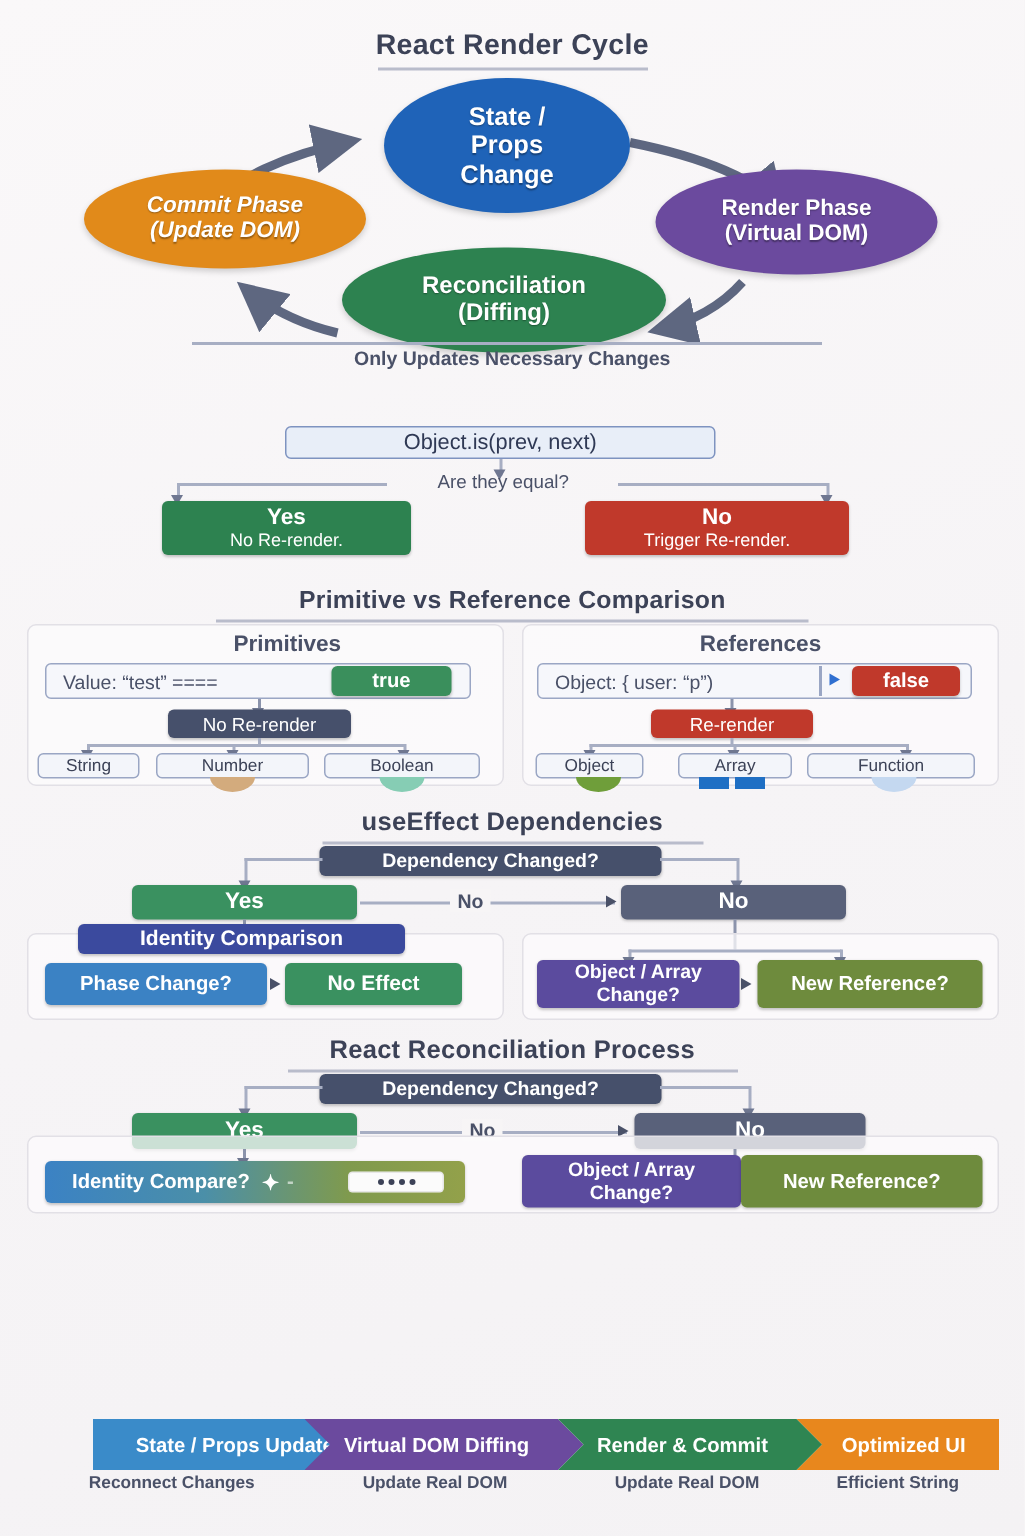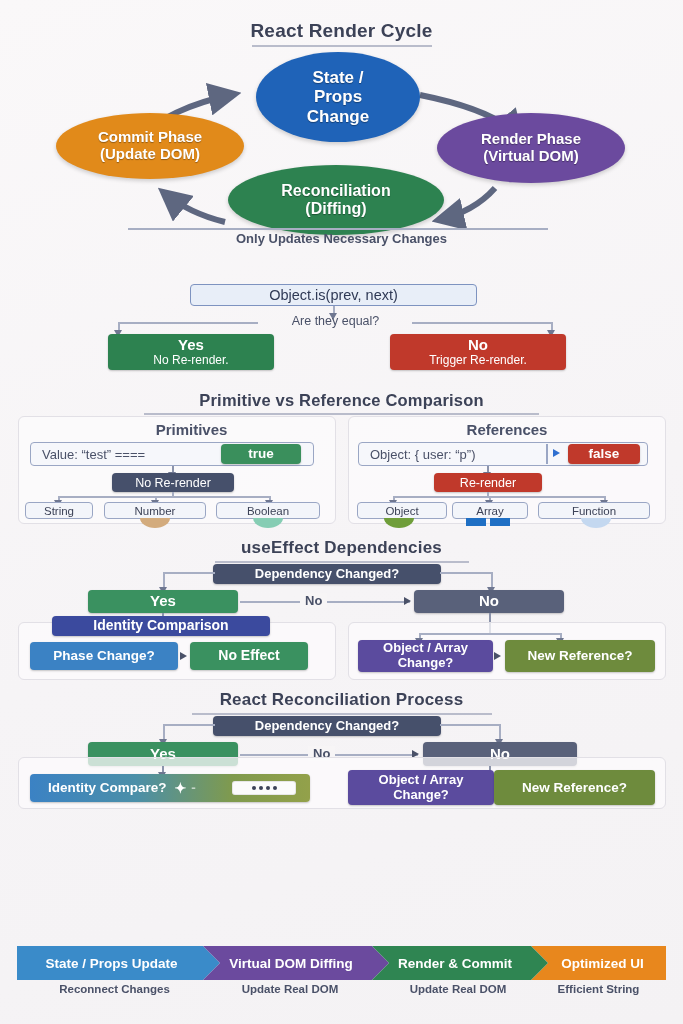--- a/index.html
+++ b/index.html
@@ -87,21 +87,21 @@
     box-shadow: 0 2px 4px rgba(0,0,0,.18);
   }
 
   
   .chev {
     position: absolute;
     display: flex; align-items: center; justify-content: center;
     color: #fff; font-weight: bold;
     clip-path: polygon(0 0, calc(100% - 17px) 0, 100% 50%, calc(100% - 17px) 100%, 0 100%);
   }
-  .chev.first { clip-path: polygon(0 0, calc(100% - 17px) 0, 100% 50%, calc(100% - 17px) 100%, 0 100%); }
+  .chev.first { clip-path: polygon(0 0, calc(100% - 17px) 0, 100% 50%, calc(100% - 17px) 100%, 0 100%); margin-left: 45px; }
   .chev.mid, .chev.last {
     clip-path: polygon(0 0, calc(100% - 17px) 0, 100% 50%, calc(100% - 17px) 100%, 0 100%, 17px 50%);
   }
   .chev.last { clip-path: polygon(0 0, 100% 0, 100% 100%, 0 100%, 17px 50%); }
   .chev-cap { position: absolute; text-align: center; color: #4a5168; font-weight: bold; }
 
   .semi { position: absolute; border-radius: 0 0 50% 50%/0 0 100% 100%; }
   .star { color:#fff; font-size:14px; line-height:1; }
   .dotpill {
     position:absolute; background:#fbfbfb; border-radius:3px;
@@ -147,21 +147,21 @@
     </div>
   </div>
 
   <div class="ellipse" style="left: 228px; top: 165px; width: 216px; height: 70px; font-size: 16px; background: rgb(45, 130, 80);">
     <div>
       <div>Reconciliation</div>
       <div>(Diffing)</div>
     </div>
   </div>
 
-  <div class="ellipse" style="left: 56px; top: 113px; width: 188px; height: 66px; font-size: 15px; background: rgb(225, 138, 26);">
+  <div class="ellipse" style="left: 56px; top: 113px; width: 188px; height: 66px; font-size: 15px; background: rgb(225, 138, 26); font-style: italic;">
     <div>
       <div>Commit Phase</div>
       <div>(Update DOM)</div>
     </div>
   </div>
 
   <div class="hline thin" style="left:128px;top:228px;width:420px;"></div>
   <div class="lbl" style="left:0;top:231px;width:683px;text-align:center;font-size:13px;">Only Updates Necessary Changes</div>
 
 
@@ -253,21 +253,21 @@
 
   <div class="hline thin" style="left:393px;top:496px;width:212px;"></div>
   <div class="vline thin" style="left:487px;top:492px;height:5px;"></div>
   <div class="vline thin" style="left:393px;top:496px;height:7px;"></div>
   <div class="arrowdn" style="left:389px;top:500px;"></div>
   <div class="vline thin" style="left:489px;top:496px;height:7px;"></div>
   <div class="arrowdn" style="left:485px;top:500px;"></div>
   <div class="vline thin" style="left:604px;top:496px;height:7px;"></div>
   <div class="arrowdn" style="left:600px;top:500px;"></div>
 
-  <div class="plain" style="left:357px;top:502px;width:90px;height:17px;font-size:11.5px;">
+  <div class="plain" style="left:357px;top:502px;width:72px;height:17px;font-size:11.5px;">
       <span>Object</span>
     </div>
   <div class="semi" style="left:384px;top:518px;width:30px;height:10px;background:#6f9e3a;"></div>
   <div class="plain" style="left:452px;top:502px;width:76px;height:17px;font-size:11.5px;">
       <span>Array</span>
     </div>
   <div class="abs" style="left:466px;top:518px;width:20px;height:8px;background:#1f6fc4;"></div>
   <div class="abs" style="left:490px;top:518px;width:20px;height:8px;background:#1f6fc4;"></div>
   <div class="plain" style="left:538px;top:502px;width:112px;height:17px;font-size:11.5px;">
       <span>Function</span>

